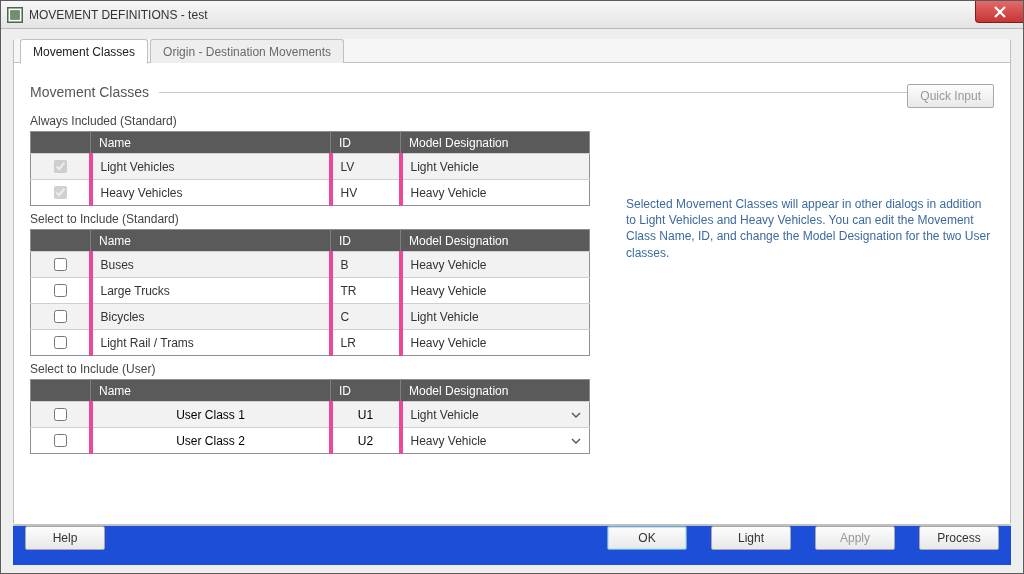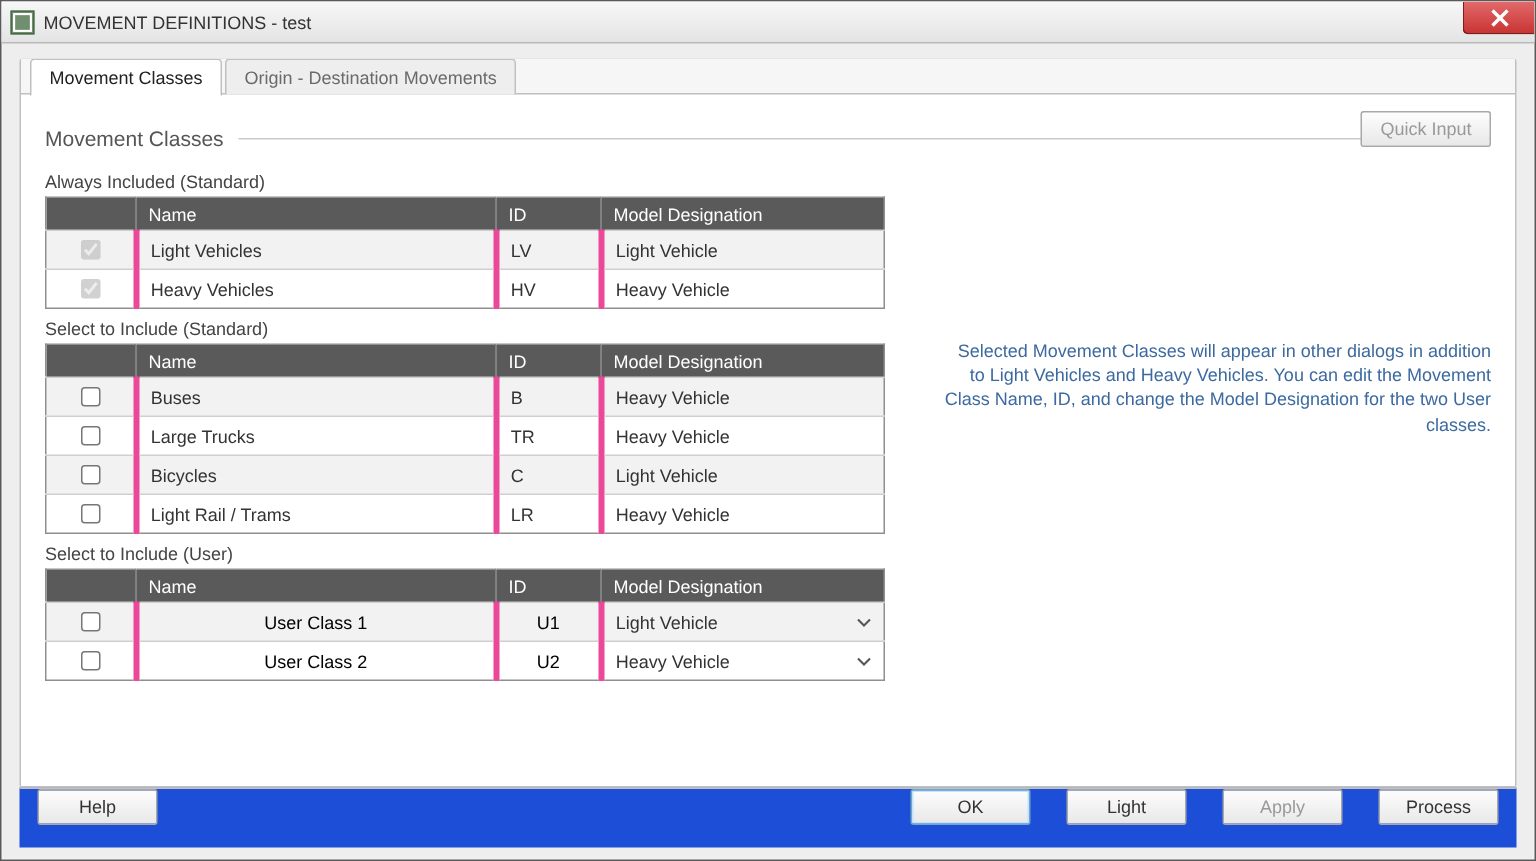--- a/index.html
+++ b/index.html
@@ -97,21 +97,21 @@
   }
   .tab-body {
     flex: 1;
     padding: 12px 16px 10px 16px;
     background: #fff;
     overflow: hidden;
     position: relative;
   }
   .quick-input {
     position: absolute;
-    right: 16px; top: 10px;
+    right: 16px; top: 20px;
   }
   .btn {
     height: 24px;
     min-width: 80px;
     padding: 0 12px;
     background: linear-gradient(#fdfdfd, #e8e8e8);
     border: 1px solid #a8a8a8;
     border-radius: 2px;
     color: #333;
     cursor: pointer;
@@ -149,22 +149,21 @@
   }
   .left-col { width: 560px; }
   .right-col {
     flex: 1;
     padding-top: 0;
   }
   .info-text {
     color: #3c6aa0;
     font-size: 12px;
     line-height: 1.35;
-    margin-top: 118px;
-    text-align: right;
+    margin-top: 88px;
   }
   table.grid {
     width: 100%;
     border-collapse: collapse;
     border: 1px solid #8f8f8f;
     table-layout: fixed;
     font-size: 12px;
   }
   table.grid th {
     background: #5a5a5a;

